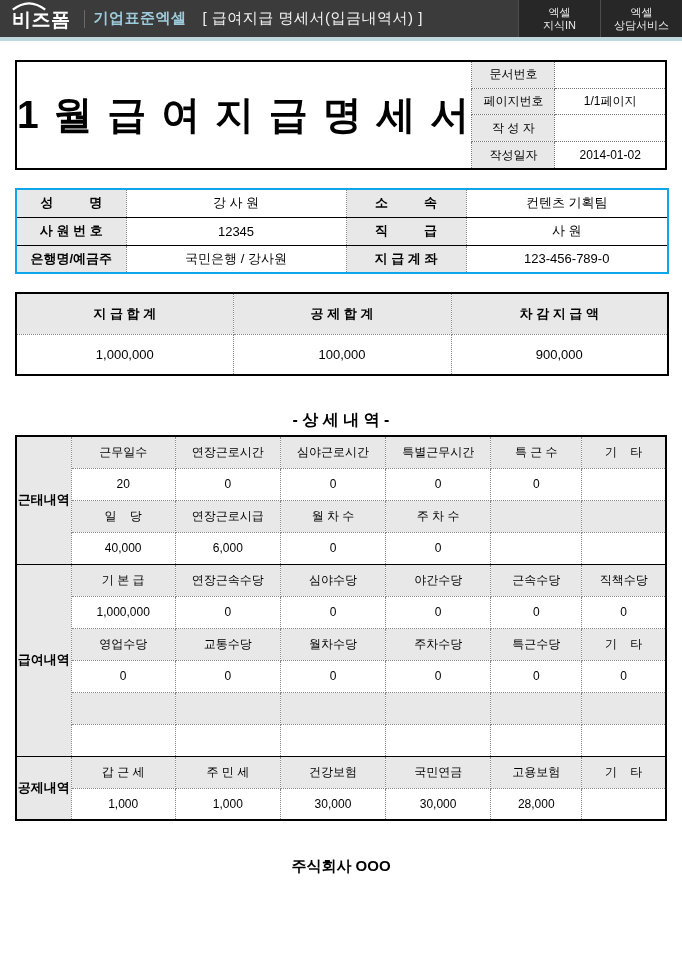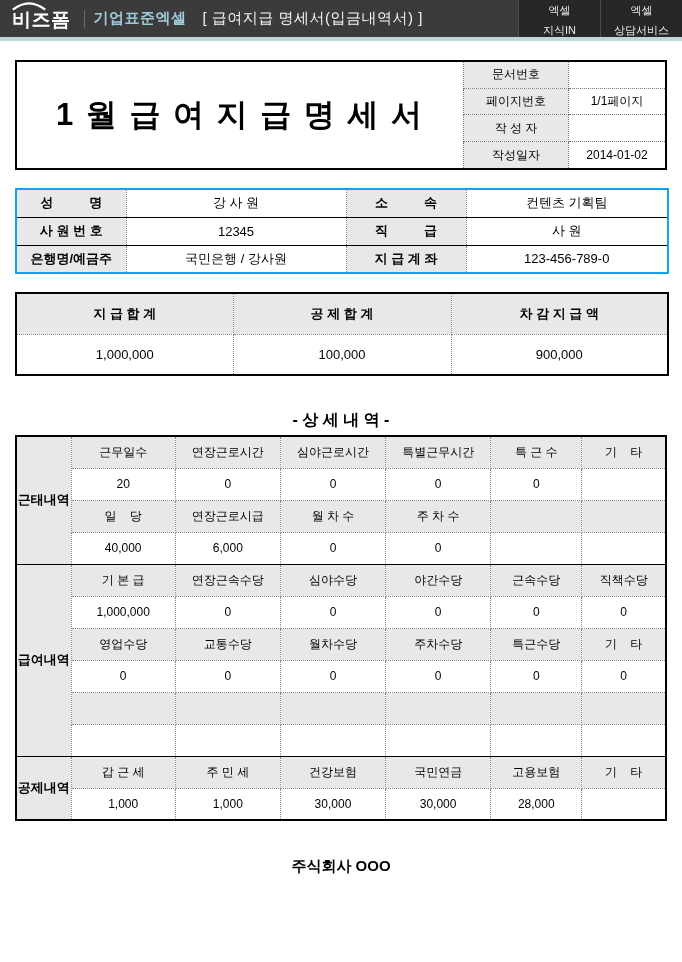--- a/index.html
+++ b/index.html
@@ -27,45 +27,45 @@
   .logo-arc { position: absolute; left: 1px; top: -4px; width: 36px; height: 10px; }
   .tb-divider { width: 1px; height: 18px; background: #6a6a6a; margin: 0 9px; }
   .brand { color: #9ecbdc; font-weight: bold; font-size: 15px; letter-spacing: 0.5px; }
   .doc-title { color: #f2f2f2; font-weight: normal; font-size: 15px; margin-left: 16px; letter-spacing: 0.5px; }
   .topbar-right {
     margin-left: auto; height: 100%; display: flex; align-items: stretch;
     background: #272727;
   }
   .tb-btn {
     width: 82px; border: none; background: none; cursor: pointer;
-    color: #e8e8e8; font-size: 11px; line-height: 20px;
+    color: #e8e8e8; font-size: 11px; line-height: 13px;
     white-space: pre-line; text-align: center;
     border-left: 1px solid #4d4d4d;
     font-family: "Liberation Sans", sans-serif;
   }
   .accent-strip { height: 4px; background: #bcd8dd; }
 
   
   .content { padding: 0 15px; }
 
   
   .title-block {
     margin-top: 19px; height: 110px;
     border: 2px solid #000; display: flex;
   }
   .main-title-wrap { flex: 1; display: flex; align-items: center; justify-content: center; }
   .main-title {
-    font-size: 31px; font-weight: 800; letter-spacing: 2px; white-space: pre;
+    font-size: 39px; font-weight: 800; letter-spacing: 2px; white-space: pre;
   }
   .meta-table { width: 202px; height: 100%; border-collapse: collapse; table-layout: fixed; }
   .meta-table td {
     border: 1px dotted #777; font-size: 12px; text-align: center;
     white-space: pre; overflow: hidden;
   }
-  .meta-table tr td:first-child { background: #e8e8e8; width: 105px; }
+  .meta-table tr td:first-child { background: #e8e8e8; width: 83px; }
   .meta-table tr:first-child td { border-top: none; }
   .meta-table tr:last-child td { border-bottom: none; }
   .meta-table tr td:last-child { border-right: none; }
 
   
   .info-table {
     margin-top: 18px; width: 652px; border-collapse: collapse; table-layout: fixed;
     border: 2px solid #0ea5e9;
   }
   .info-table td {

